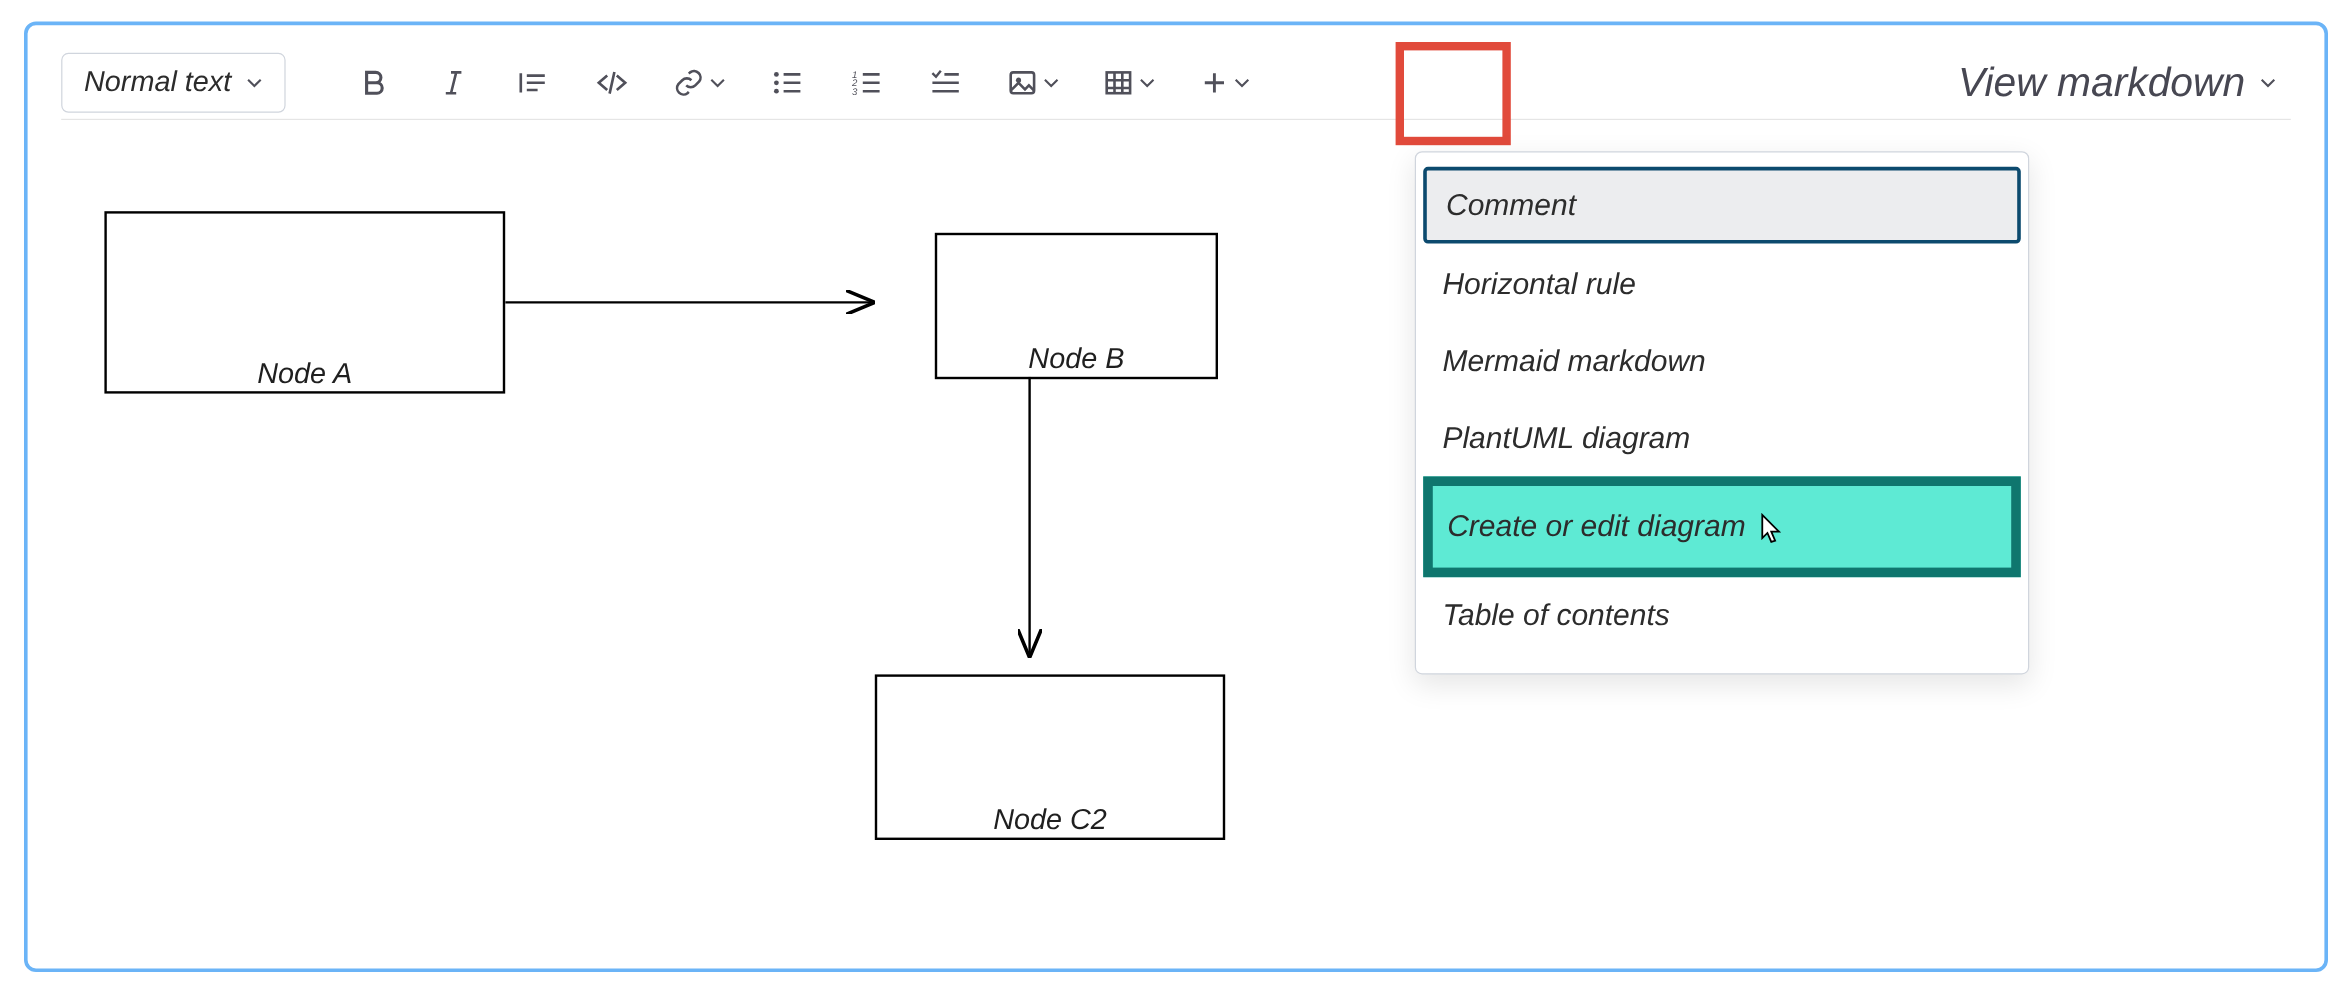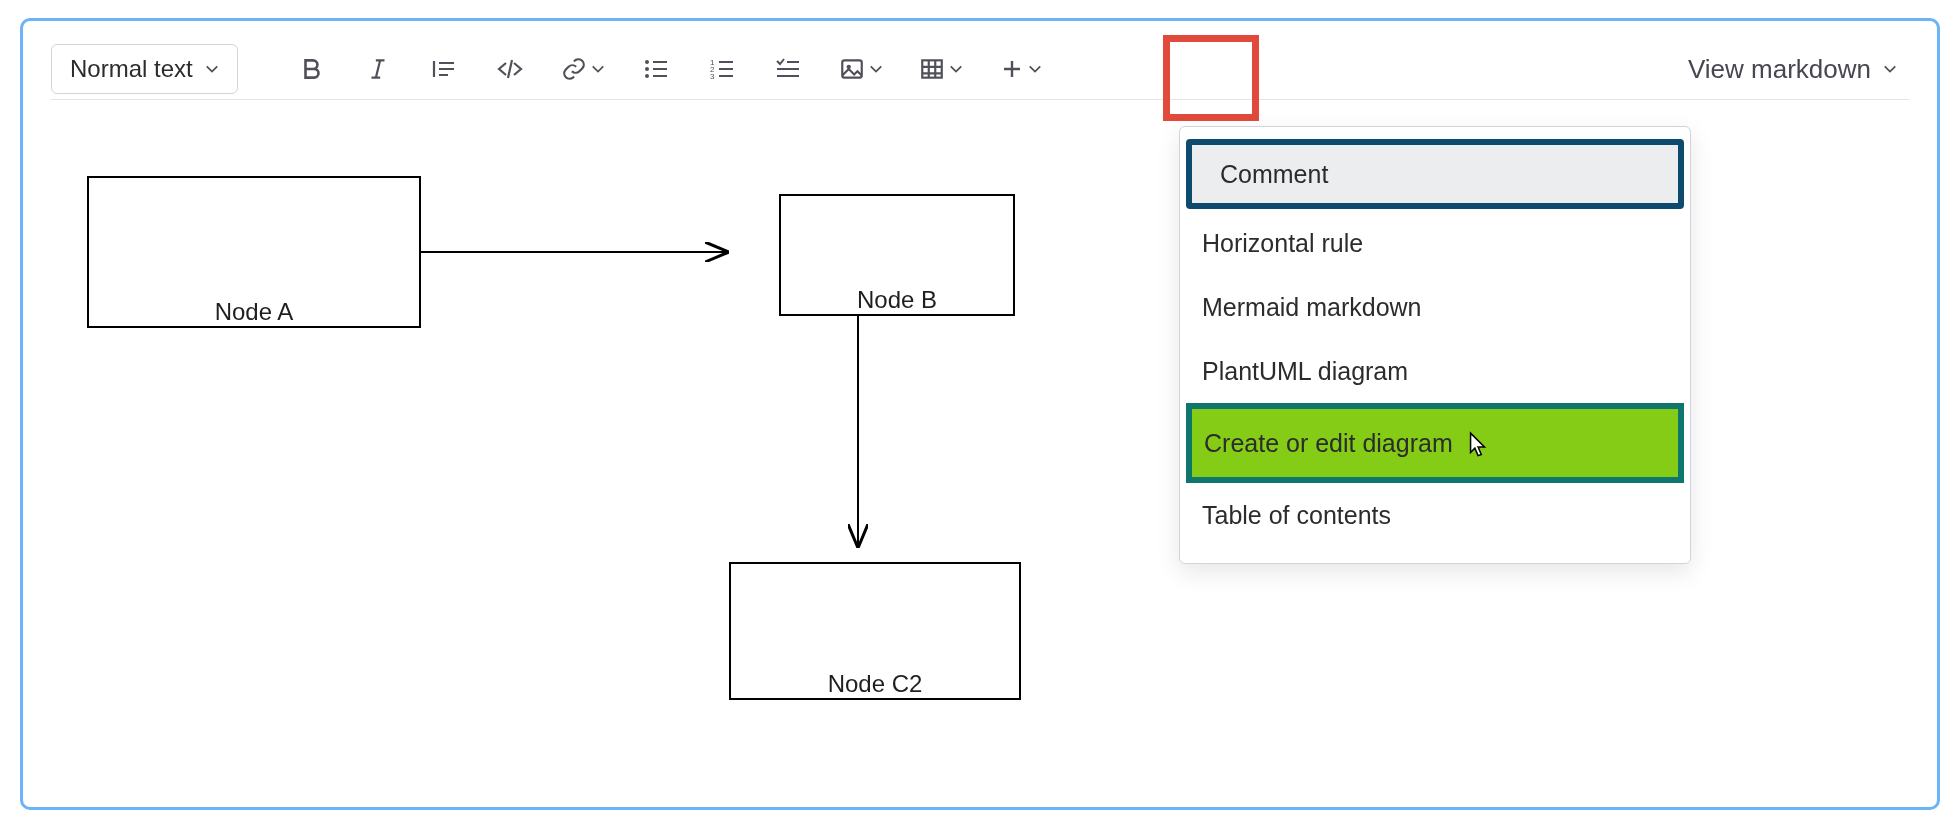--- a/index.html
+++ b/index.html
@@ -13,20 +13,21 @@
   }
   .outer {
     box-sizing: border-box;
     width: 1920px;
     height: 792px;
     margin: 18px 20px;
     border: 3px solid #6bb4f7;
     border-radius: 10px;
     padding: 18px 28px 0 28px;
     position: relative;
+    font-style: italic;
   }
   
   .toolbar {
     display: flex;
     align-items: center;
     height: 60px;
     border-bottom: 1px solid #e5e5e5;
     gap: 18px;
   }
   .text-style {
@@ -55,21 +56,21 @@
   .icon-btn.with-caret { width: 62px; gap: 4px; }
   .icon-btn svg { display: block; }
   .caret-down {
     width: 14px; height: 14px; flex: 0 0 auto;
   }
   .spacer { flex: 1 1 auto; }
   .view-md {
     display: inline-flex;
     align-items: center;
     gap: 12px;
-    font-size: 26px;
+    font-size: 34px;
     color: #474752;
     padding: 0 12px;
     cursor: pointer;
     justify-content: space-between;
   }
   
   .hl-plus {
     position: absolute;
     border: 7px solid #e14a3b;
     pointer-events: none;
@@ -104,29 +105,29 @@
   .dropdown .item {
     height: 64px;
     display: flex;
     align-items: center;
     padding: 0 22px;
     cursor: pointer;
     position: relative;
   }
   .dropdown .item.selected {
     background: #ecedef;
-    border: 6px solid #0c4a6e;
+    border: 3px solid #0c4a6e;
     border-radius: 4px;
     margin: 2px 6px;
-    padding: 0 28px;
+    padding: 0 16px;
     height: 58px;
   }
   .dropdown .item.hl {
-    background: #84cc16;
-    border: 6px solid #0f766e;
+    background: #5eead4;
+    border: 8px solid #0f766e;
     margin: 0 6px;
     padding: 0 12px;
     height: 68px;
   }
   .cursor-icon {
     position: absolute;
     right: 188px;
     top: 50%;
     transform: translateY(-40%);
     pointer-events: none;

